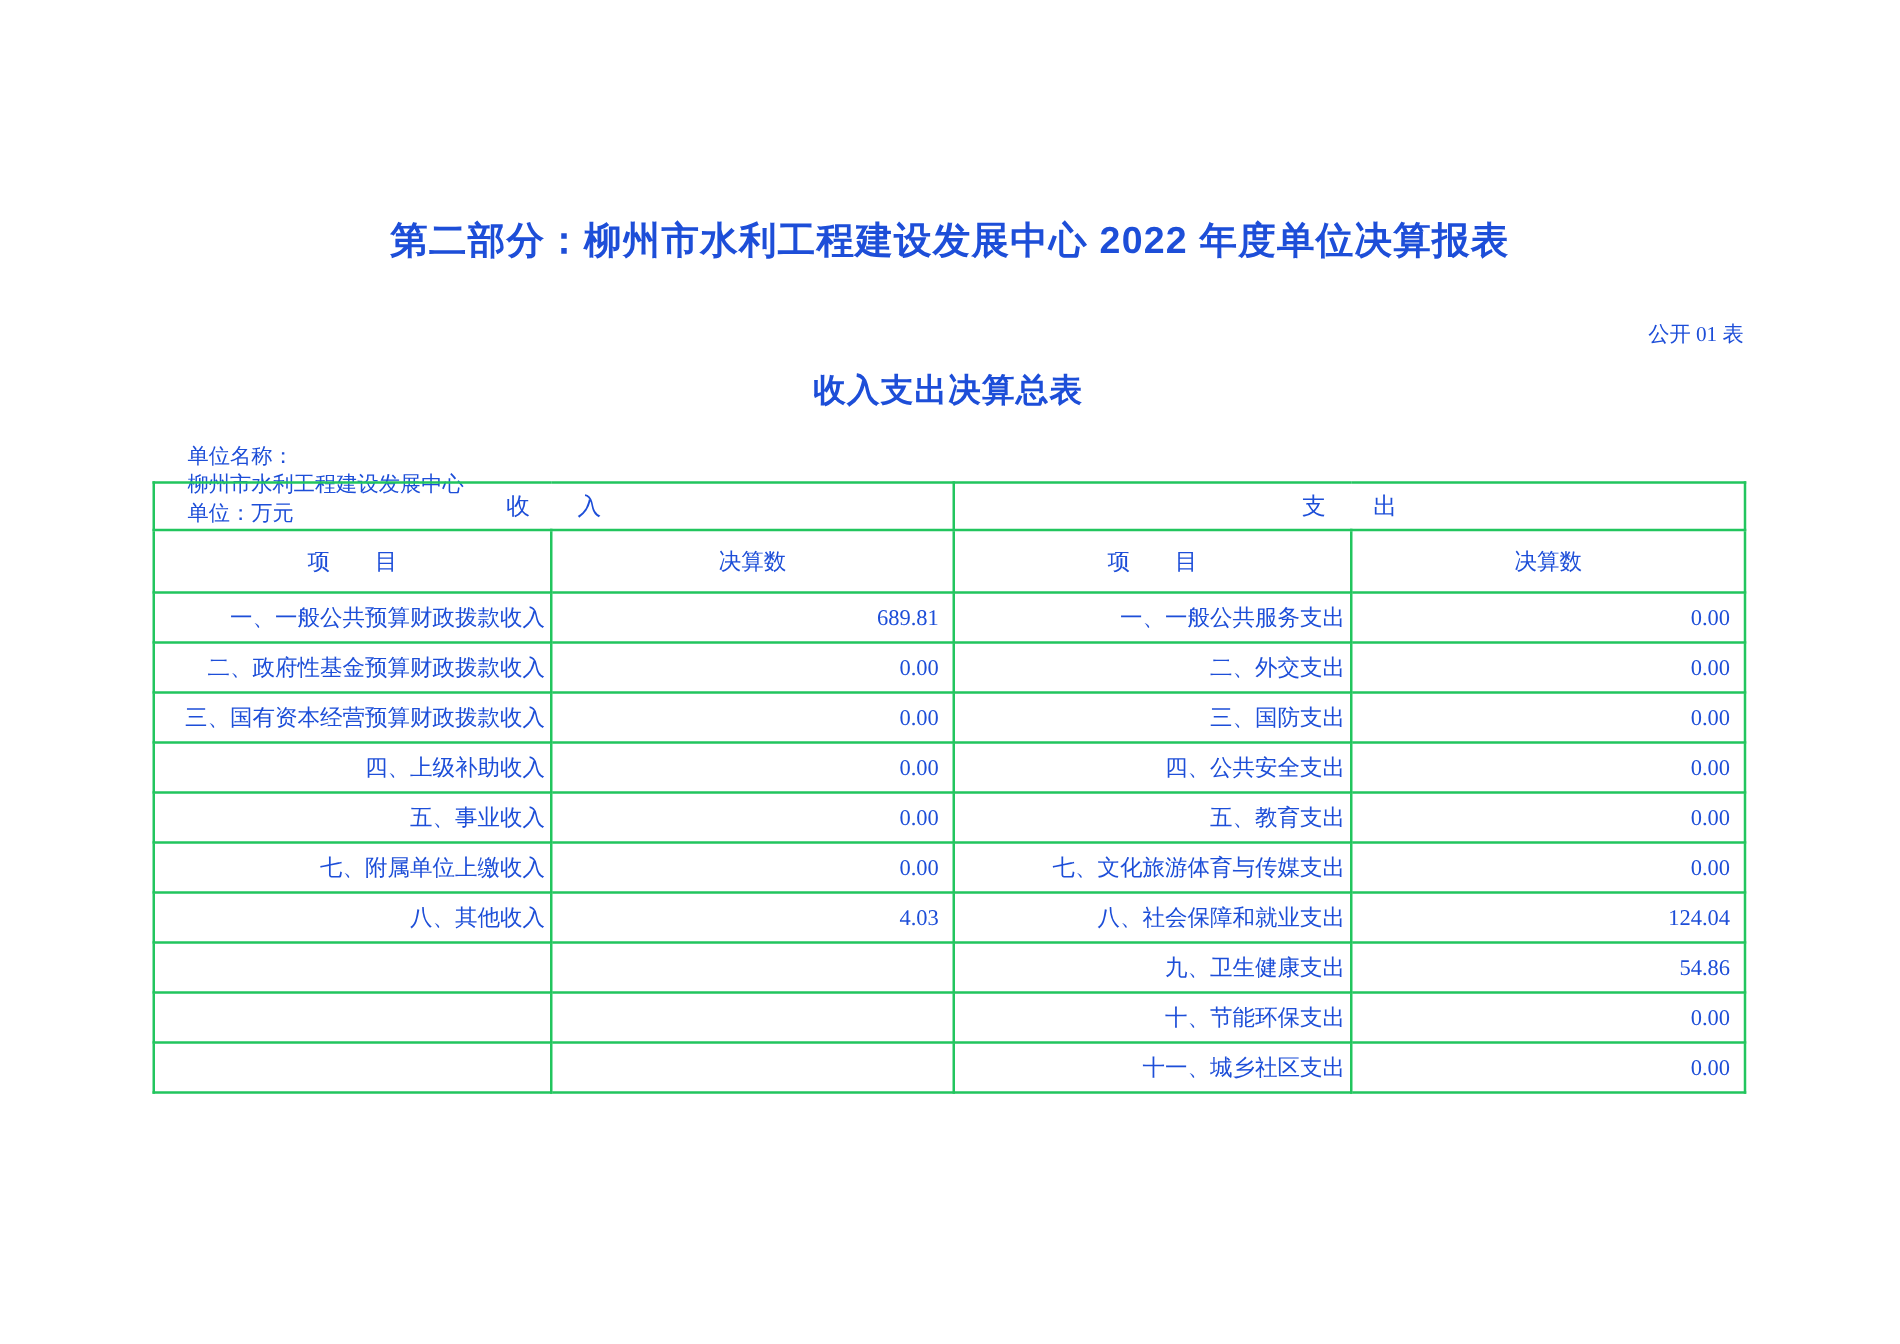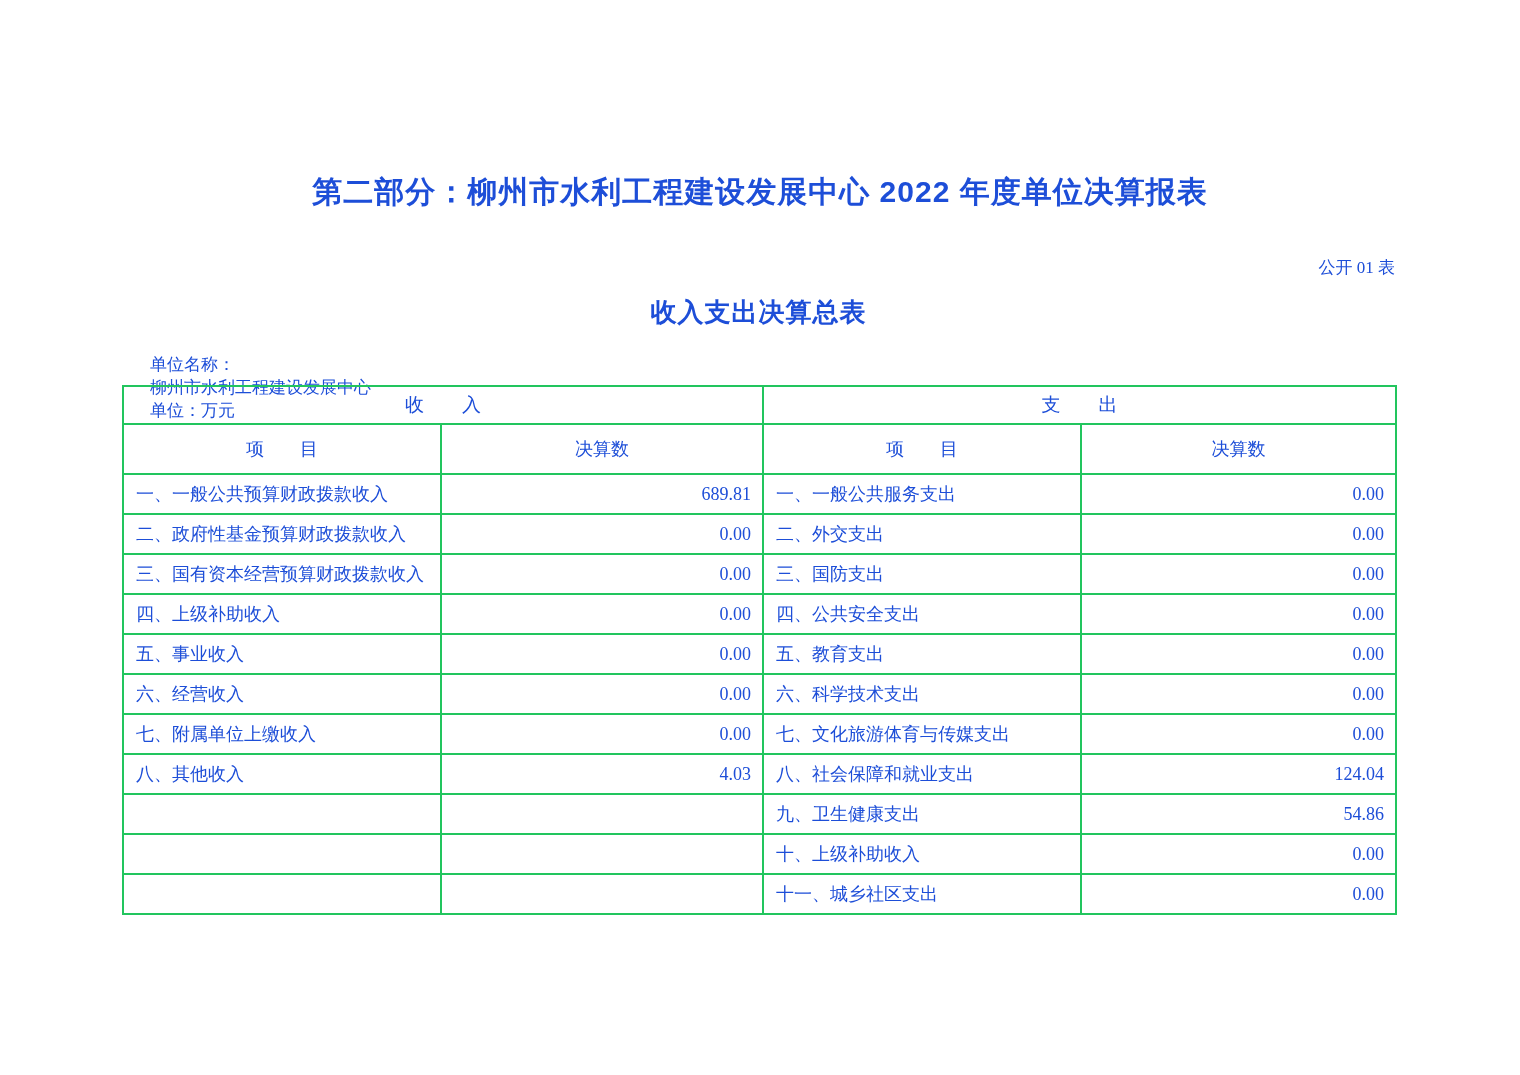--- a/index.html
+++ b/index.html
@@ -77,21 +77,21 @@
     overflow: hidden;
     white-space: nowrap;
   }
   table.budget-table .outer { border-width: 2px; }
   tr.section-header-row { height: 38px; }
   tr.column-header-row { height: 50px; }
   tr.data-row { height: 40px; }
   th.section-header { text-align: center; font-size: 19px; }
   th.column-header { text-align: center; font-size: 18px; }
   td.item-cell {
-    text-align: left;
+    text-align: right;
     padding-left: 12px;
     padding-right: 4px;
   }
   td.amount-cell {
     text-align: right;
     padding-right: 11px;
     padding-left: 4px;
   }
 </style>
 </head>
@@ -156,47 +156,41 @@
             <td class="item-cell">四、公共安全支出</td>
             <td class="amount-cell">0.00</td>
           </tr>
           <tr class="data-row">
             <td class="item-cell">五、事业收入</td>
             <td class="amount-cell">0.00</td>
             <td class="item-cell">五、教育支出</td>
             <td class="amount-cell">0.00</td>
           </tr>
           <tr class="data-row">
-            <td class="item-cell">六、经营收入</td>
-            <td class="amount-cell">0.00</td>
-            <td class="item-cell">六、科学技术支出</td>
-            <td class="amount-cell">0.00</td>
-          </tr>
-          <tr class="data-row">
             <td class="item-cell">七、附属单位上缴收入</td>
             <td class="amount-cell">0.00</td>
             <td class="item-cell">七、文化旅游体育与传媒支出</td>
             <td class="amount-cell">0.00</td>
           </tr>
           <tr class="data-row">
             <td class="item-cell">八、其他收入</td>
             <td class="amount-cell">4.03</td>
             <td class="item-cell">八、社会保障和就业支出</td>
             <td class="amount-cell">124.04</td>
           </tr>
           <tr class="data-row">
             <td class="item-cell"></td>
             <td class="amount-cell"></td>
             <td class="item-cell">九、卫生健康支出</td>
             <td class="amount-cell">54.86</td>
           </tr>
           <tr class="data-row">
             <td class="item-cell"></td>
             <td class="amount-cell"></td>
-            <td class="item-cell">十、上级补助收入</td>
+            <td class="item-cell">十、节能环保支出</td>
             <td class="amount-cell">0.00</td>
           </tr>
           <tr class="data-row">
             <td class="item-cell"></td>
             <td class="amount-cell"></td>
             <td class="item-cell">十一、城乡社区支出</td>
             <td class="amount-cell">0.00</td>
           </tr>
         </tbody>
     </table>

